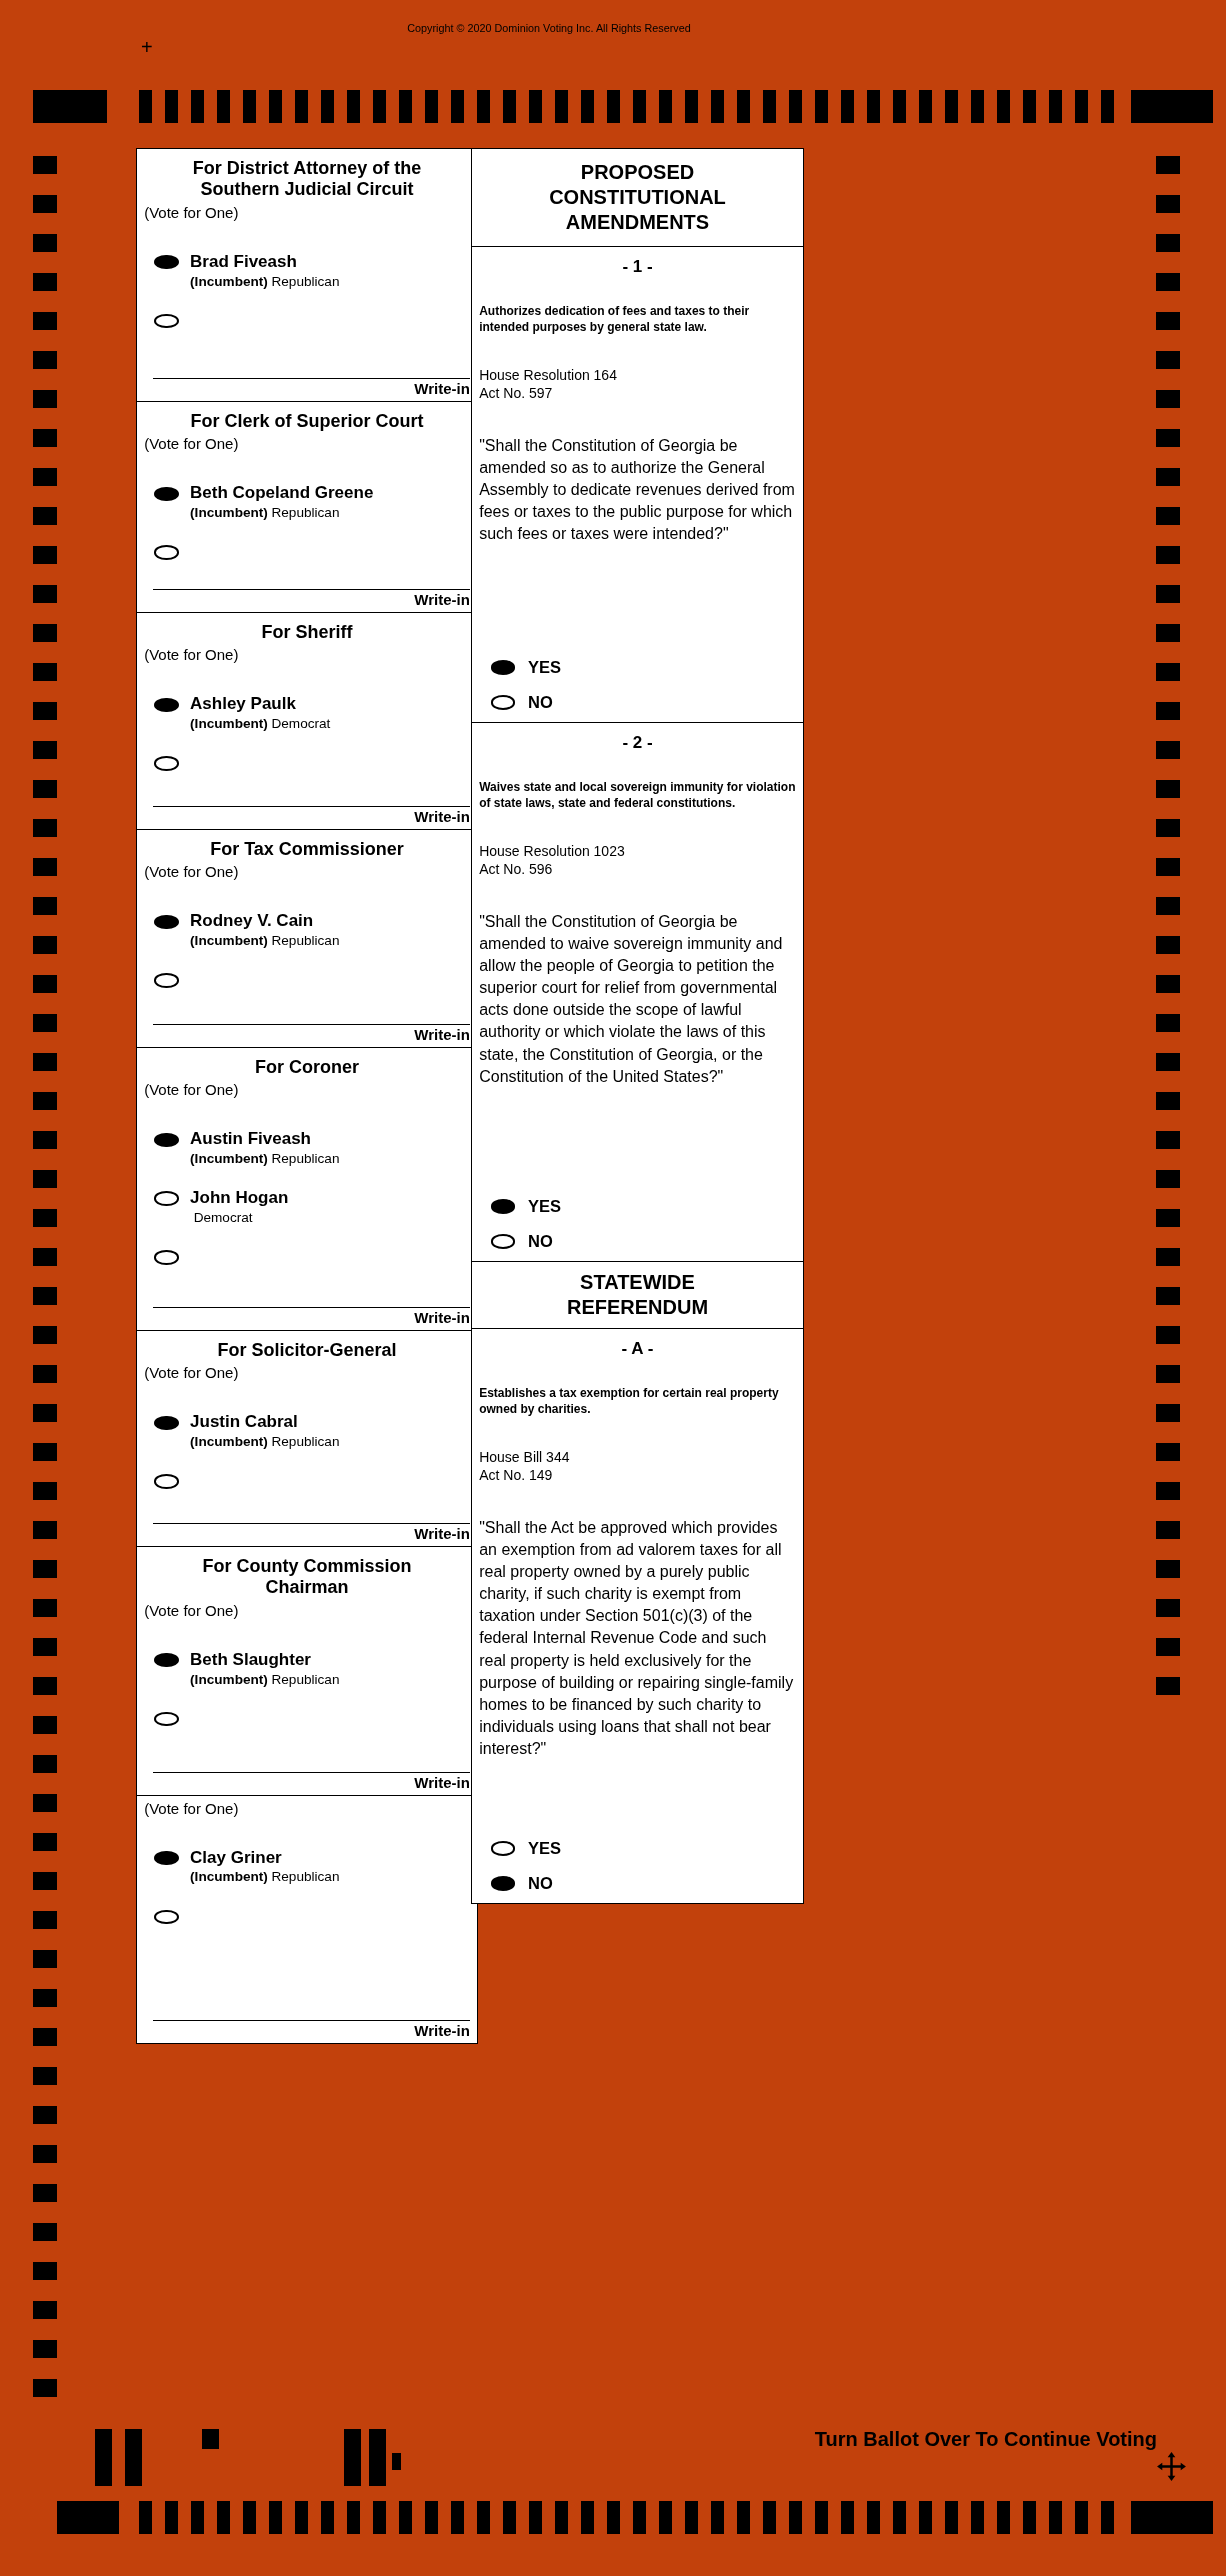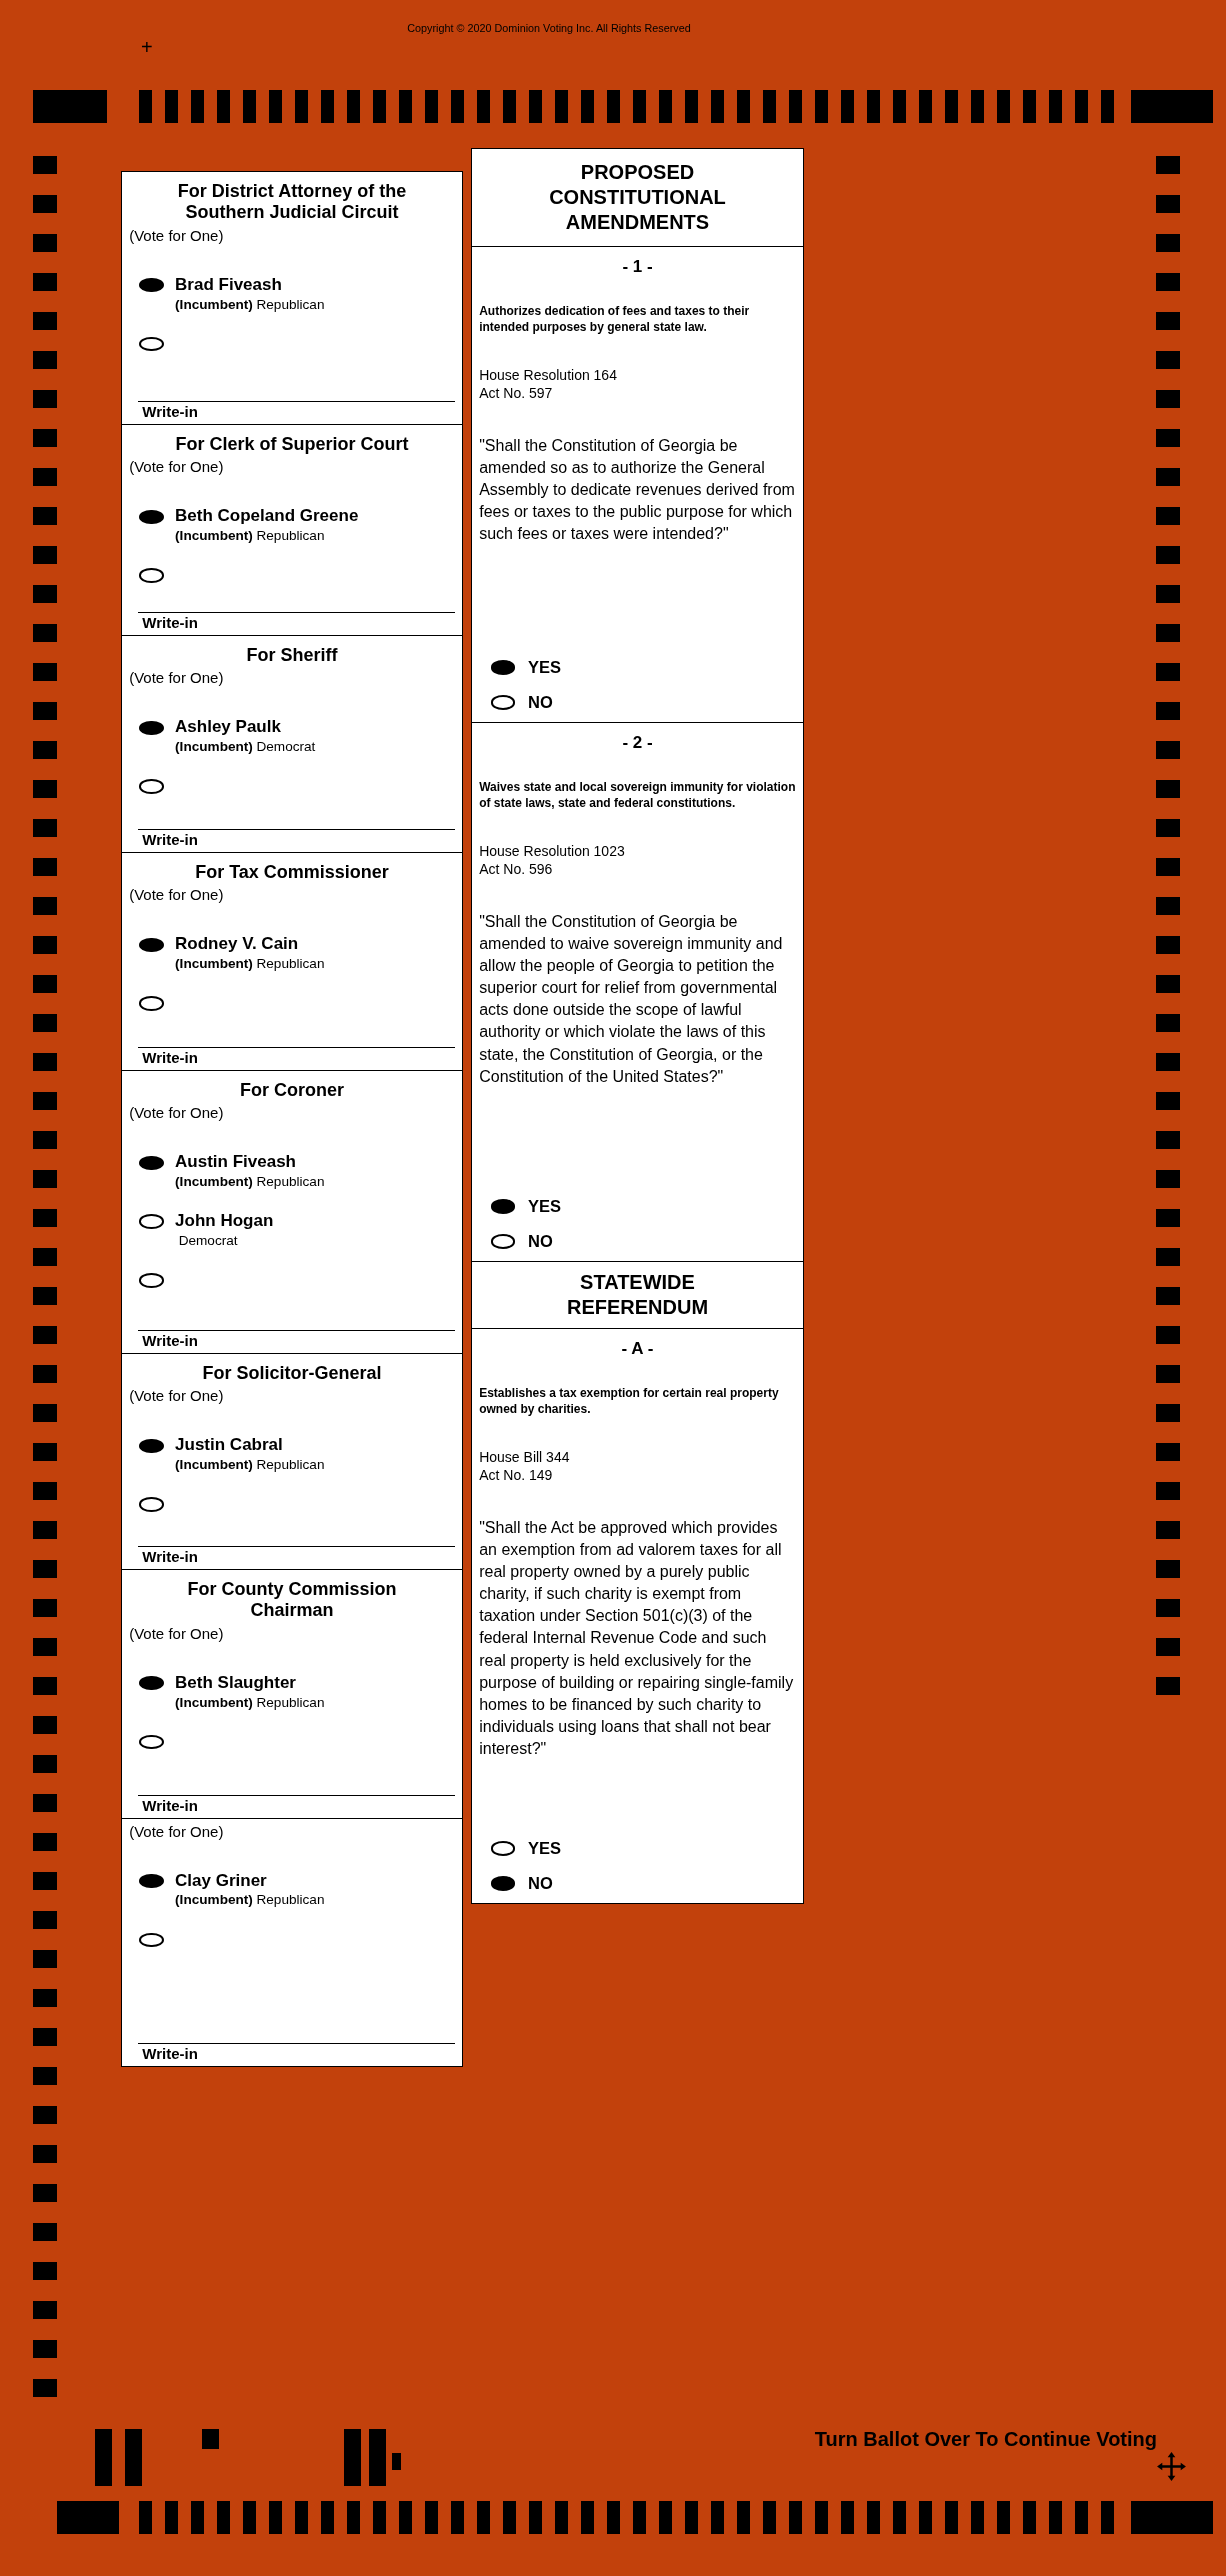--- a/index.html
+++ b/index.html
@@ -13,41 +13,41 @@
   .tm-h { position:absolute; height:33px;
           background:repeating-linear-gradient(to right, #000 0 13px, transparent 13px 26px); }
   .tm-v { position:absolute; width:24.4px;
           background:repeating-linear-gradient(to bottom, #000 0 18px, transparent 18px 39px); }
   .copyright { position:absolute; top:21.5px; left:549px; transform:translateX(-50%);
                font-size:10.8px; white-space:nowrap; }
   .plus { position:absolute; left:141px; top:36px; font-size:20px; }
 
   
   .col { position:absolute; border:1.4px solid #000; background:#fff; box-sizing:border-box; }
-  .col-left  { left:121px; top:148px; width:342px;margin-top:23px; }
+  .col-left  { left:136px; top:148px; width:342px; }
   .col-right { left:471px; top:148px; width:333px; }
 
   
   .contest { position:relative; border-bottom:1.4px solid #000; box-sizing:border-box; padding:0 7.2px; overflow:hidden; }
   .contest:last-child { border-bottom:none; }
   .c-title { text-align:center; font-weight:bold; font-size:18px; line-height:1.18;
              padding-top:8.6px; white-space:pre-line; }
   .c-vote  { font-size:15px; margin-top:3.6px; }
   .cand-row { display:flex; align-items:flex-start; margin-left:10px; margin-top:32px; }
   .cand-row + .cand-row { margin-top:23px; }
   .blank-row { margin-top:37px; }
   .oval { display:inline-block; width:24.4px; height:14.3px; border:2.2px solid #000;
           border-radius:50%; background:#fff; flex:0 0 auto; box-sizing:border-box; }
   .oval.filled { background:#000; }
   .cand-row .oval { margin-top:2.2px; }
   .cand-info { margin-left:11.5px; }
   .cand-name { font-weight:bold; font-size:17px; line-height:1.1; }
   .cand-party { font-size:13.6px; margin-top:2.2px; }
   .cand-party b { margin-right:3.6px; }
-  .write-in { position:absolute; left:16px; right:7.2px; bottom:0; }
+  .write-in { position:absolute; left:16px; right:7.2px; bottom:0;text-align:right; }
   .wi-line { border-top:1.4px solid #000; }
   .wi-label { font-weight:bold; font-size:15px; padding:1.4px 0 3.6px 4.3px; }
 
   
   .m-header { display:flex; align-items:center; justify-content:center; text-align:center;
               font-weight:bold; font-size:20px; line-height:1.25; white-space:pre-line;
               border-bottom:1.4px solid #000; box-sizing:border-box; }
   .measure { position:relative; border-bottom:1.4px solid #000; box-sizing:border-box;
              padding:0 7.2px; overflow:hidden; }
   .measure:last-child { border-bottom:none; }

